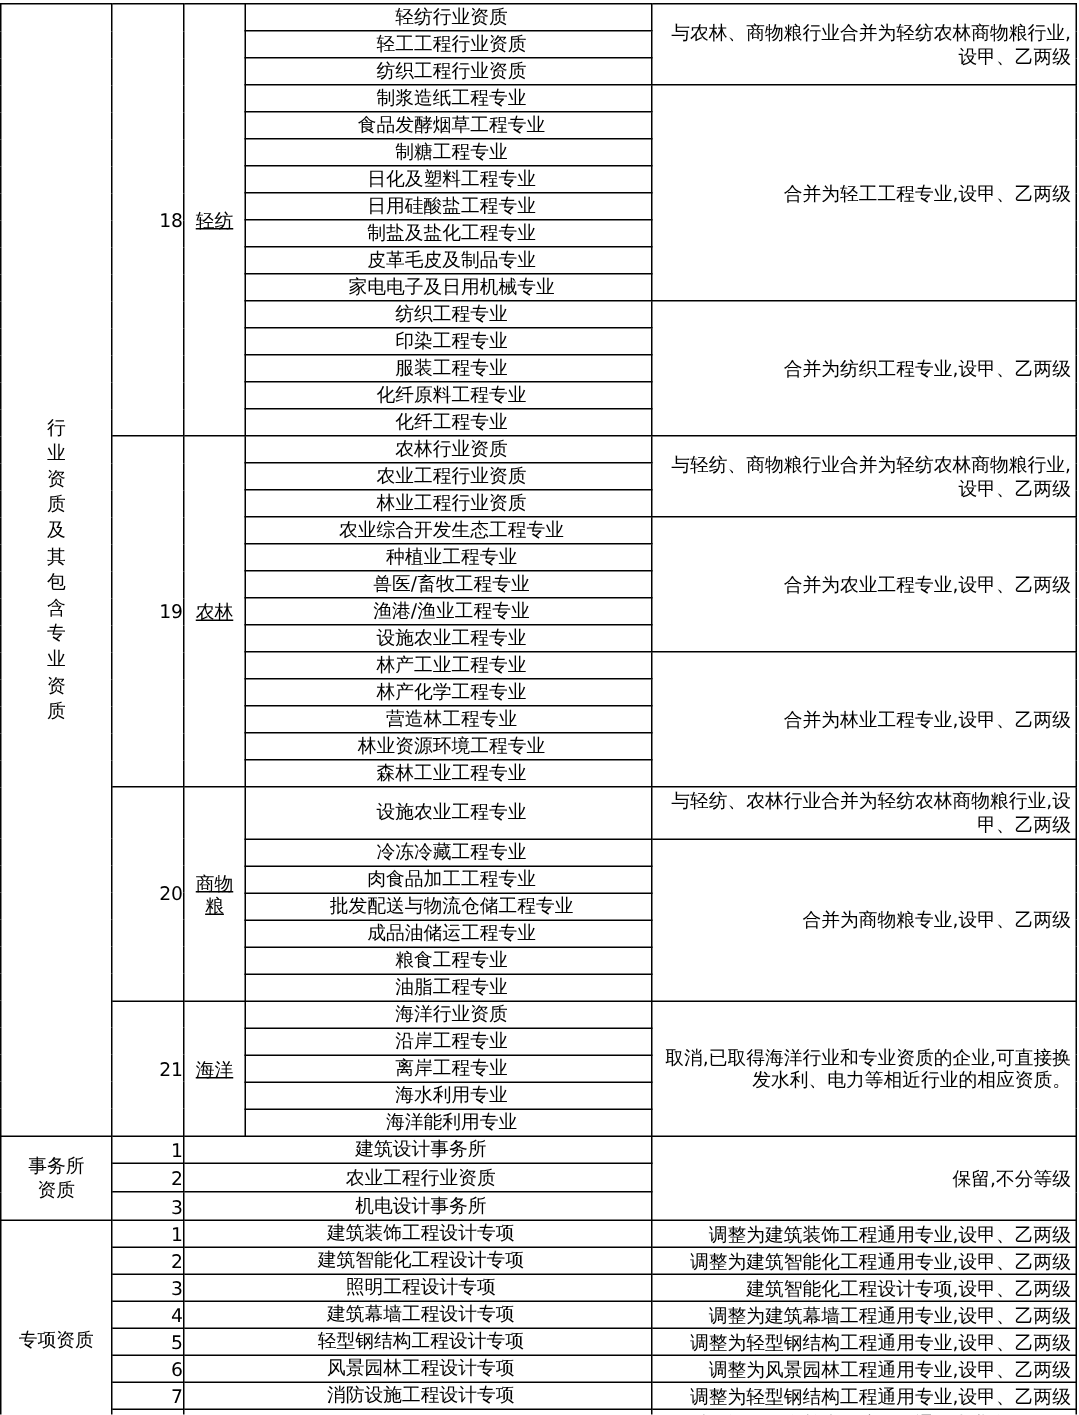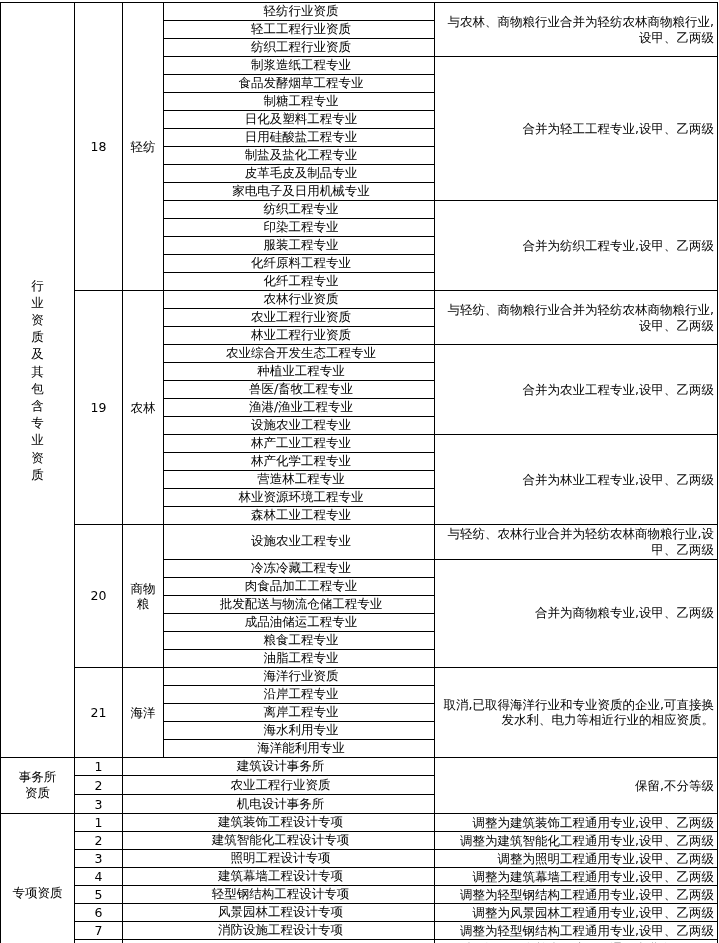--- a/index.html
+++ b/index.html
@@ -16,25 +16,25 @@
   td{
     border:1px solid #000;padding:0;vertical-align:middle;overflow:hidden;
   }
   
   tr.s1{height:17.3px;}
   tr.s1.tall{height:34.6px;}
   tr.s2{height:18.9px;}
   tr.s3{height:17.6px;}
   tr.s3.tall{height:33px;}
   
-  .c-cat{text-align:center;}
+  .c-cat{text-align:center;font-family:Liberation Serif, serif;}
   .vlabel{width:14px;margin:0 auto;line-height:17.2px;word-break:break-all;text-align:center;}
   .office-label{width:44px;margin:0 auto;line-height:16px;word-break:break-all;}
-  .c-num{text-align:center;}
-  .c-industry{text-align:center;}
+  .c-num{text-align:right;}
+  .c-industry{text-align:center;text-decoration:underline;}
   .industry-inner{width:32px;margin:0 auto;line-height:15px;word-break:break-all;text-align:center;}
   .c-item{padding-left:4px;white-space:nowrap;text-align:center;}
   .c-remark{padding:0 3px;line-height:15.5px;text-align:right;}
 </style>
 </head>
 <body>
 
 <div class="page">
   <table>
     <colgroup>
@@ -219,21 +219,21 @@
           <td class="c-remark">调整为建筑装饰工程通用专业,设甲、乙两级</td>
         </tr>
         <tr class="s3">
           <td class="c-num">2</td>
           <td class="c-item" colspan="2">建筑智能化工程设计专项</td>
           <td class="c-remark">调整为建筑智能化工程通用专业,设甲、乙两级</td>
         </tr>
         <tr class="s3">
           <td class="c-num">3</td>
           <td class="c-item" colspan="2">照明工程设计专项</td>
-          <td class="c-remark">调整为照明工程通用专业,设甲、乙两级</td>
+          <td class="c-remark">建筑智能化工程设计专项,设甲、乙两级</td>
         </tr>
         <tr class="s3">
           <td class="c-num">4</td>
           <td class="c-item" colspan="2">建筑幕墙工程设计专项</td>
           <td class="c-remark">调整为建筑幕墙工程通用专业,设甲、乙两级</td>
         </tr>
         <tr class="s3">
           <td class="c-num">5</td>
           <td class="c-item" colspan="2">轻型钢结构工程设计专项</td>
           <td class="c-remark">调整为轻型钢结构工程通用专业,设甲、乙两级</td>

